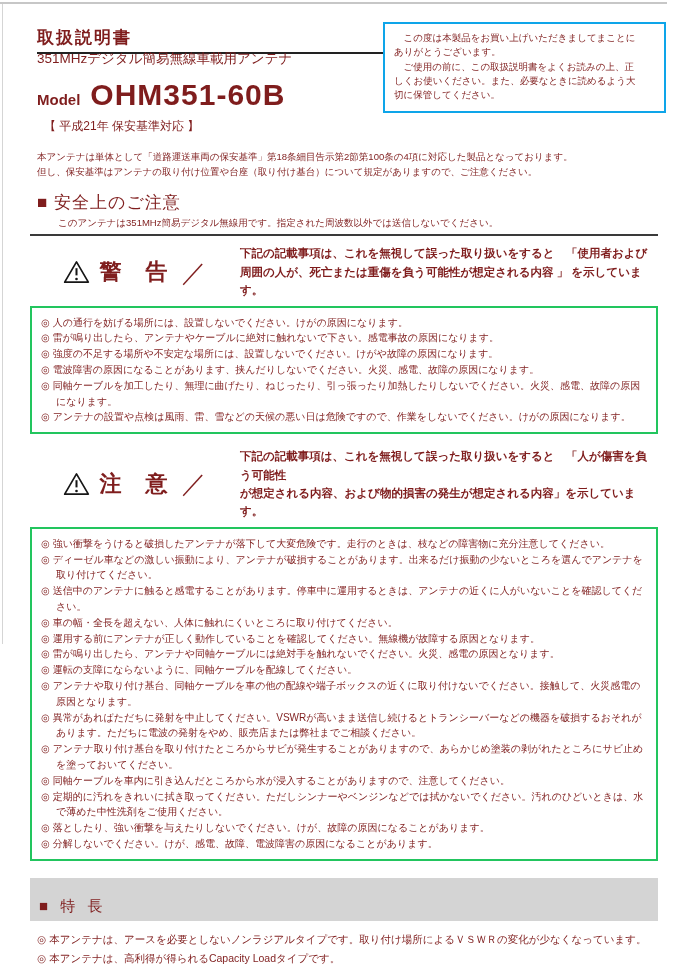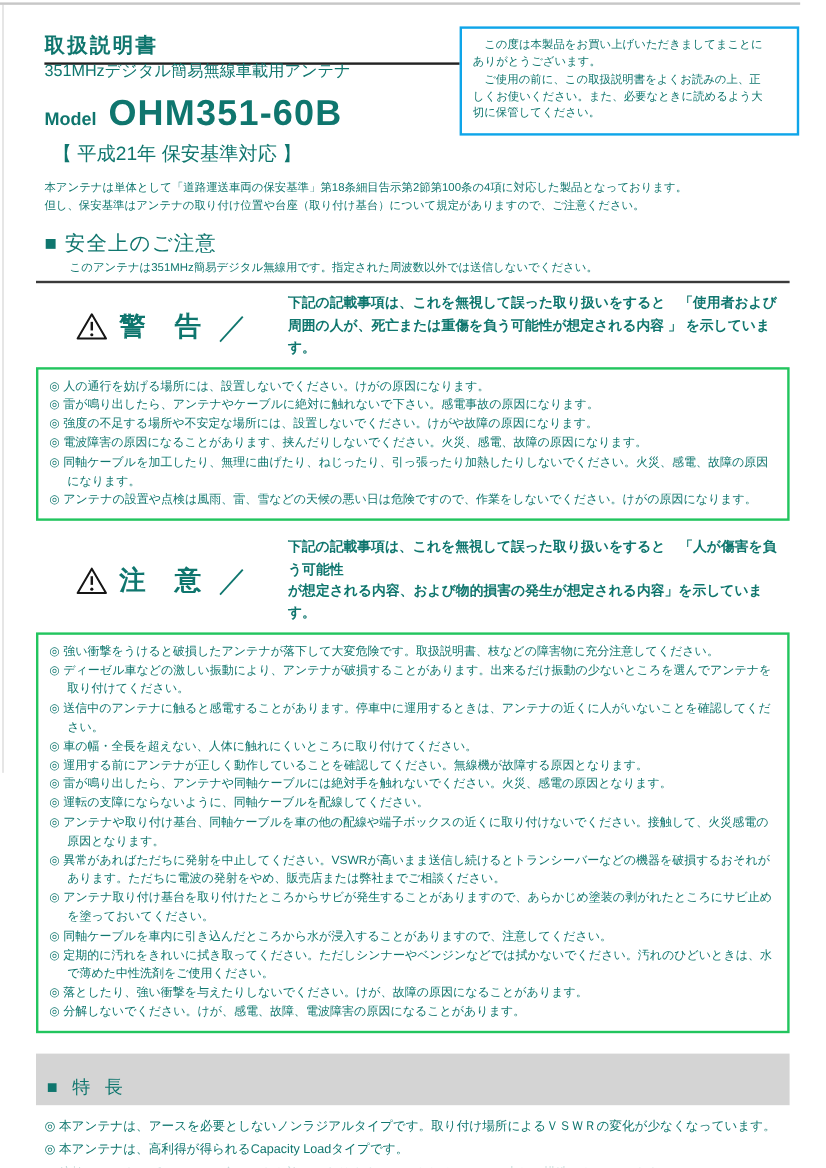--- a/index.html
+++ b/index.html
@@ -1,36 +1,36 @@
 <!DOCTYPE html>
 <html><head>
 <meta charset="utf-8">
 <style>
   html,body { margin:0; padding:0; background:#ffffff; }
   .page {
     position:relative; width:667px; height:973px; background:#ffffff;
-    font-family:"Liberation Sans", sans-serif; color:#0f766e; overflow:hidden;
+    font-family:"Liberation Sans", sans-serif; color:#7f1d1d; overflow:hidden;
   }
   .page::before { 
     content:""; position:absolute; top:2px; left:0; right:0; height:2px;
     background:#8f8f8f; opacity:.5;
   }
   .page::after { 
     content:""; position:absolute; top:4px; left:2px; width:1px; height:640px;
     background:#b9b9b9; opacity:.6;
   }
   .doc-title { position:absolute; left:37px; top:26px; font-size:17px; font-weight:bold; letter-spacing:2px; }
   .title-rule { position:absolute; left:37px; top:52px; width:347px; border-top:2px solid #222; }
   .greeting-box { position:absolute; left:383px; top:22px; width:261px; border:2px solid #0ea5e9; padding:7px 9px 9px; background:#fff; }
   .greeting-text { margin:0; font-size:9.5px; line-height:1.5; white-space:pre-line; }
   .subtitle { position:absolute; left:37px; top:50px; font-size:13.5px; }
   .model-row { position:absolute; left:37px; top:78px; display:flex; align-items:baseline; gap:10px; }
   .model-label { font-size:15px; font-weight:bold; }
   .model-number { font-size:30px; font-weight:bold; letter-spacing:1px; }
-  .compliance { position:absolute; left:44px; top:118px; font-size:16px; }
+  .compliance { position:absolute; left:44px; top:118px; font-size:12px; }
   .content { position:absolute; left:30px; top:150px; width:628px; }
   .intro { margin:0 0 0 7px; font-size:9.5px; line-height:1.55; white-space:pre-line; }
   .safety-heading { margin:12px 0 3px 7px; font-size:17px; letter-spacing:1px; }
   .safety-note { margin-left:28px; font-size:9.5px; }
   .rule { margin-top:4px; border-top:2px solid #3a3a3a; }
   .alert-header { display:flex; align-items:center; margin:8px 0 6px; }
   .alert-header.caution { margin-top:13px; }
   .alert-left { display:flex; align-items:center; justify-content:center; width:210px; gap:5px; flex:none; }
   .tri { display:inline-flex; }
   .tri svg { display:block; }
@@ -113,21 +113,21 @@
           </svg>
         </span>
         <span class="alert-label">注 意</span>
         <span class="slash">／</span>
       </div>
       <div class="alert-desc">下記の記載事項は、これを無視して誤った取り扱いをすると　「人が傷害を負う可能性
 が想定される内容、および物的損害の発生が想定される内容」を示しています。</div>
     </div>
 
     <div class="alert-box">
-        <div class="item"><span class="bullet">◎</span><span class="item-text">強い衝撃をうけると破損したアンテナが落下して大変危険です。取扱説明書、枝などの障害物に充分注意してください。</span></div>
+        <div class="item"><span class="bullet">◎</span><span class="item-text">強い衝撃をうけると破損したアンテナが落下して大変危険です。走行のときは、枝などの障害物に充分注意してください。</span></div>
         <div class="item"><span class="bullet">◎</span><span class="item-text">ディーゼル車などの激しい振動により、アンテナが破損することがあります。出来るだけ振動の少ないところを選んでアンテナを取り付けてください。</span></div>
         <div class="item"><span class="bullet">◎</span><span class="item-text">送信中のアンテナに触ると感電することがあります。停車中に運用するときは、アンテナの近くに人がいないことを確認してください。</span></div>
         <div class="item"><span class="bullet">◎</span><span class="item-text">車の幅・全長を超えない、人体に触れにくいところに取り付けてください。</span></div>
         <div class="item"><span class="bullet">◎</span><span class="item-text">運用する前にアンテナが正しく動作していることを確認してください。無線機が故障する原因となります。</span></div>
         <div class="item"><span class="bullet">◎</span><span class="item-text">雷が鳴り出したら、アンテナや同軸ケーブルには絶対手を触れないでください。火災、感電の原因となります。</span></div>
         <div class="item"><span class="bullet">◎</span><span class="item-text">運転の支障にならないように、同軸ケーブルを配線してください。</span></div>
         <div class="item"><span class="bullet">◎</span><span class="item-text">アンテナや取り付け基台、同軸ケーブルを車の他の配線や端子ボックスの近くに取り付けないでください。接触して、火災感電の原因となります。</span></div>
         <div class="item"><span class="bullet">◎</span><span class="item-text">異常があればただちに発射を中止してください。VSWRが高いまま送信し続けるとトランシーバーなどの機器を破損するおそれがあります。ただちに電波の発射をやめ、販売店または弊社までご相談ください。</span></div>
         <div class="item"><span class="bullet">◎</span><span class="item-text">アンテナ取り付け基台を取り付けたところからサビが発生することがありますので、あらかじめ塗装の剥がれたところにサビ止めを塗っておいてください。</span></div>
         <div class="item"><span class="bullet">◎</span><span class="item-text">同軸ケーブルを車内に引き込んだところから水が浸入することがありますので、注意してください。</span></div>

